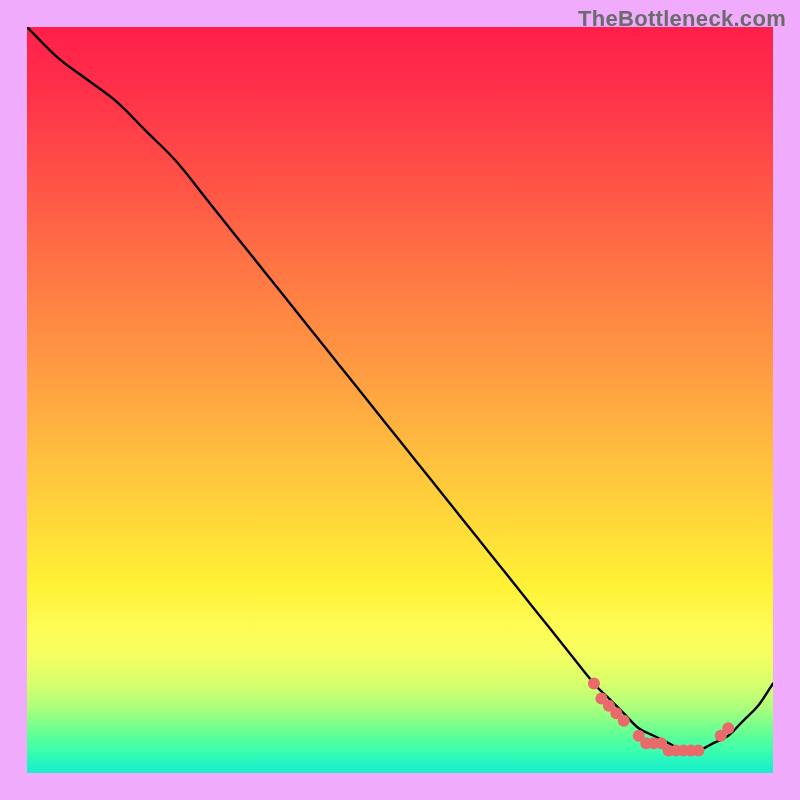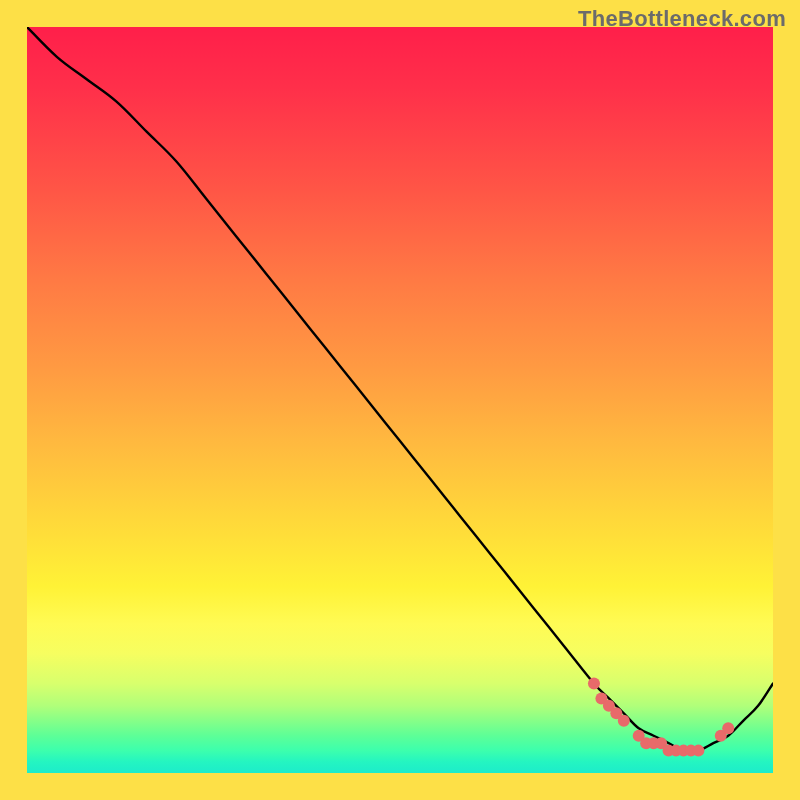--- a/index.html
+++ b/index.html
@@ -8,21 +8,21 @@
     width: 800px;
     height: 800px;
     background: #000;
     overflow: hidden;
     font-family: Arial, Helvetica, sans-serif;
   }
   .frame {
     position: relative;
     width: 800px;
     height: 800px;
-    background: #fde047;
+    background: #f0abfc;
   }
   .watermark {
     position: absolute;
     top: 6px;
     right: 14px;
     font-size: 22px;
     font-weight: 600;
     color: #6b6b6b;
     letter-spacing: 0.3px;
     z-index: 5;

